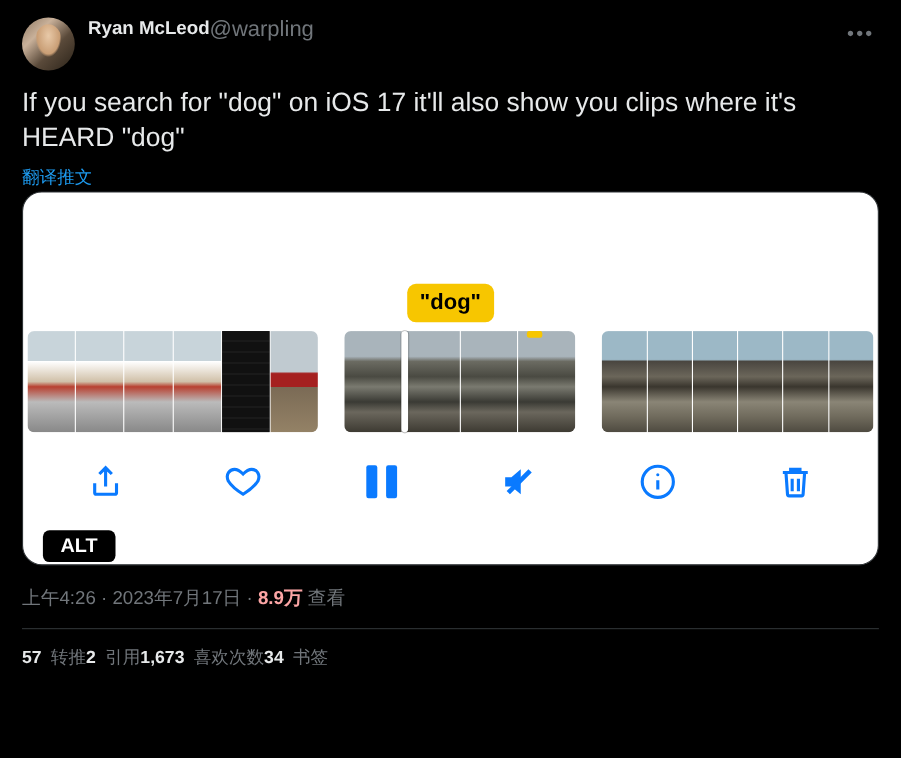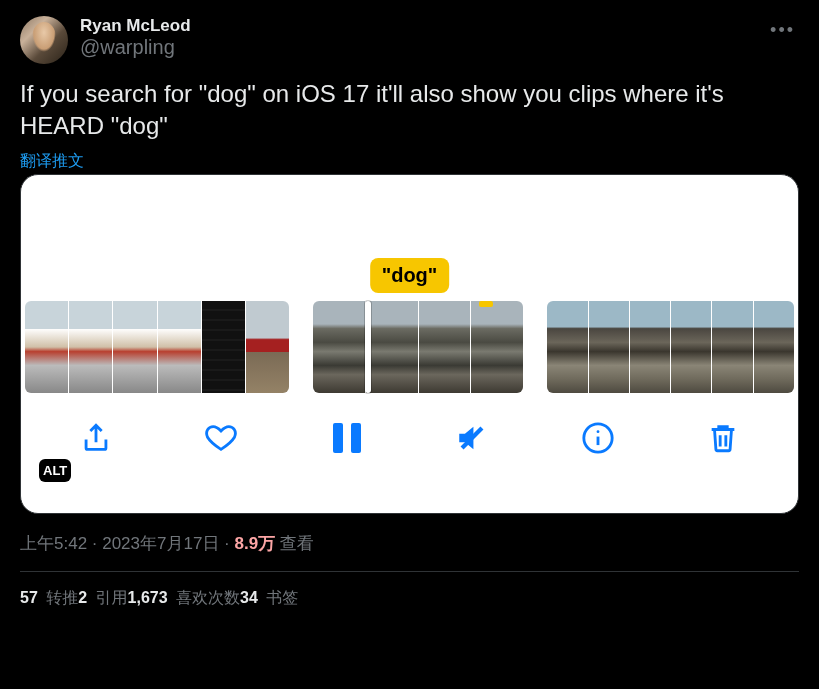--- a/index.html
+++ b/index.html
@@ -31,21 +31,21 @@
     position: relative;
   }
   .avatar::after {
     content: "";
     position: absolute;
     left: 12px; top: 6px;
     width: 24px; height: 30px;
     background: radial-gradient(ellipse at 50% 35%, #e8c9a8 0%, #c99e75 60%, transparent 70%);
     border-radius: 50% 50% 40% 40%;
   }
-  .names { display: flex; flex-direction: column; }
+  .names { display: flex; flex-direction: row; }
   .display-name { font-weight: 700; font-size: 17px; color: #e7e9ea; }
   .handle { font-size: 20px; color: #71767b; }
   .more {
     position: absolute;
     right: 0;
     top: 0;
     color: #71767b;
     font-size: 18px;
     letter-spacing: 2px;
     padding: 4px;
@@ -159,26 +159,26 @@
     justify-content: center;
     color: #0a7aff;
     cursor: pointer;
   }
   .tb-btn svg { width: 34px; height: 34px; stroke: #0a7aff; fill: none; stroke-width: 2; }
   .pause-bars { display: flex; gap: 8px; }
   .pause-bars div { width: 10px; height: 30px; background: #0a7aff; border-radius: 2px; }
   .alt-badge {
     position: absolute;
     left: 18px;
-    bottom: 31px;
+    bottom: 2px;
     background: #000;
     color: #fff;
     font-weight: 700;
-    font-size: 13px;
-    padding: 4px 4px;
+    font-size: 18px;
+    padding: 4px 16px;
     border-radius: 6px;
   }
   .meta {
     margin-top: 18px;
     color: #71767b;
     font-size: 17px;
     padding-bottom: 16px;
     border-bottom: 1px solid #2f3336;
   }
   .meta .bold { color: #fca5a5; font-weight: 700; }
@@ -275,21 +275,21 @@
         <svg viewBox="0 0 24 24">
             <path d="M4 6h16M9 6V4h6v2M6 6l1 14a1 1 0 001 1h8a1 1 0 001-1l1-14M10 10v8M14 10v8"></path>
           </svg>
       </div>
     </div>
 
     <div class="alt-badge">ALT</div>
   </div>
 
   <div class="meta">
-    <span>上午5:42</span><span> · </span><span>2023年7月17日</span><span> · </span><span class="bold">8.9万</span><span> 查看</span>
+    <span>上午4:26</span><span> · </span><span>2023年7月17日</span><span> · </span><span class="bold">8.9万</span><span> 查看</span>
   </div>
 
   <div class="stats">
     <div><span class="num">57</span><span> 转推</span></div>
     <div><span class="num">2</span><span> 引用</span></div>
     <div><span class="num">1,673</span><span> 喜欢次数</span></div>
     <div><span class="num">34</span><span> 书签</span></div>
   </div>
 
 </div>

